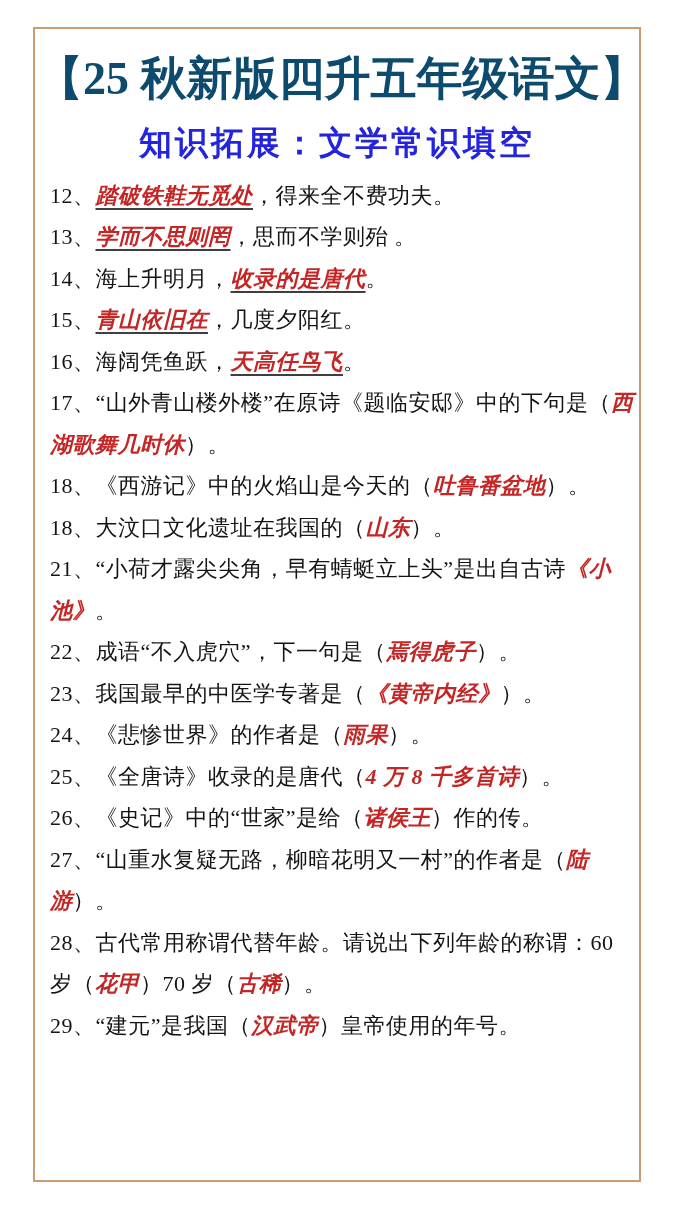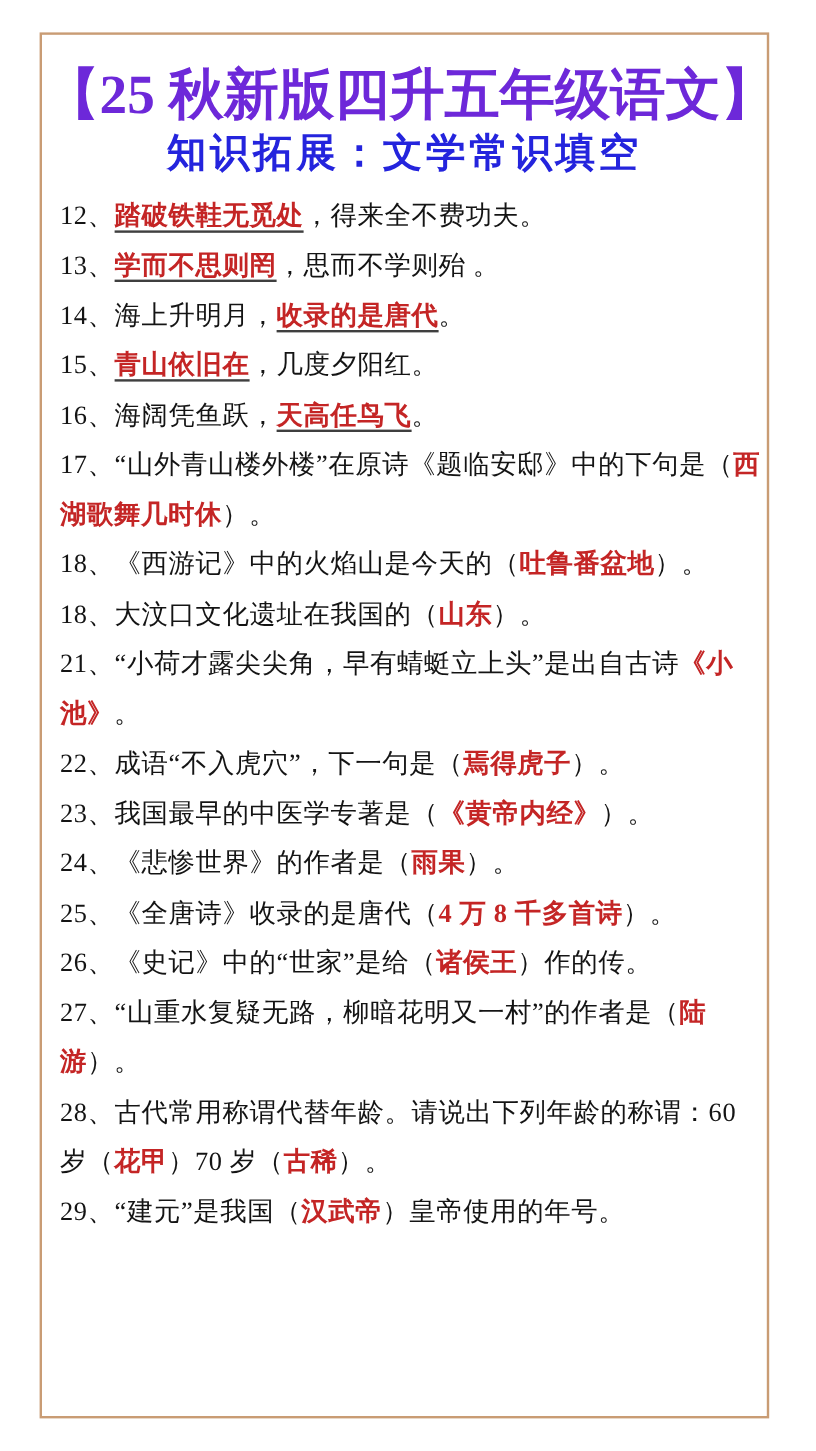--- a/index.html
+++ b/index.html
@@ -25,26 +25,26 @@
     box-sizing: border-box;
     border: 2px solid var(--border, #c99c74);
     background: #ffffff;
   }
   .title {
     margin: 24px 2px 0 2px;
     text-align: center;
     font-size: 46px;
     font-weight: 700;
     line-height: 1.12;
-    color: #6d28d9;
+    color: #0c4a6e;
     letter-spacing: 0px;
     white-space: nowrap;
   }
   .subtitle {
-    margin: 0 0 0 0;
+    margin: 16px 0 0 0;
     text-align: center;
     font-size: 33px;
     font-weight: 700;
     letter-spacing: 3px;
     color: var(--blue, #2424dd);
     white-space: nowrap;
   }
   .items {
     margin: 9px 1px 0 15px;
     font-size: 22px;
@@ -57,20 +57,21 @@
     text-align: left;
   }
   .num {
     color: var(--ink, #141414);
     text-align: center;
   }
   .seg { }
   .seg.red {
     color: var(--red, #c42525);
     font-weight: 600;
+    font-style: italic;
   }
   .seg.u {
     text-decoration: underline;
     text-decoration-color: var(--underline, #3f3f3f);
     text-decoration-thickness: 2px;
     text-underline-offset: 5px;
   }
 </style>
 </head>
 <body>

